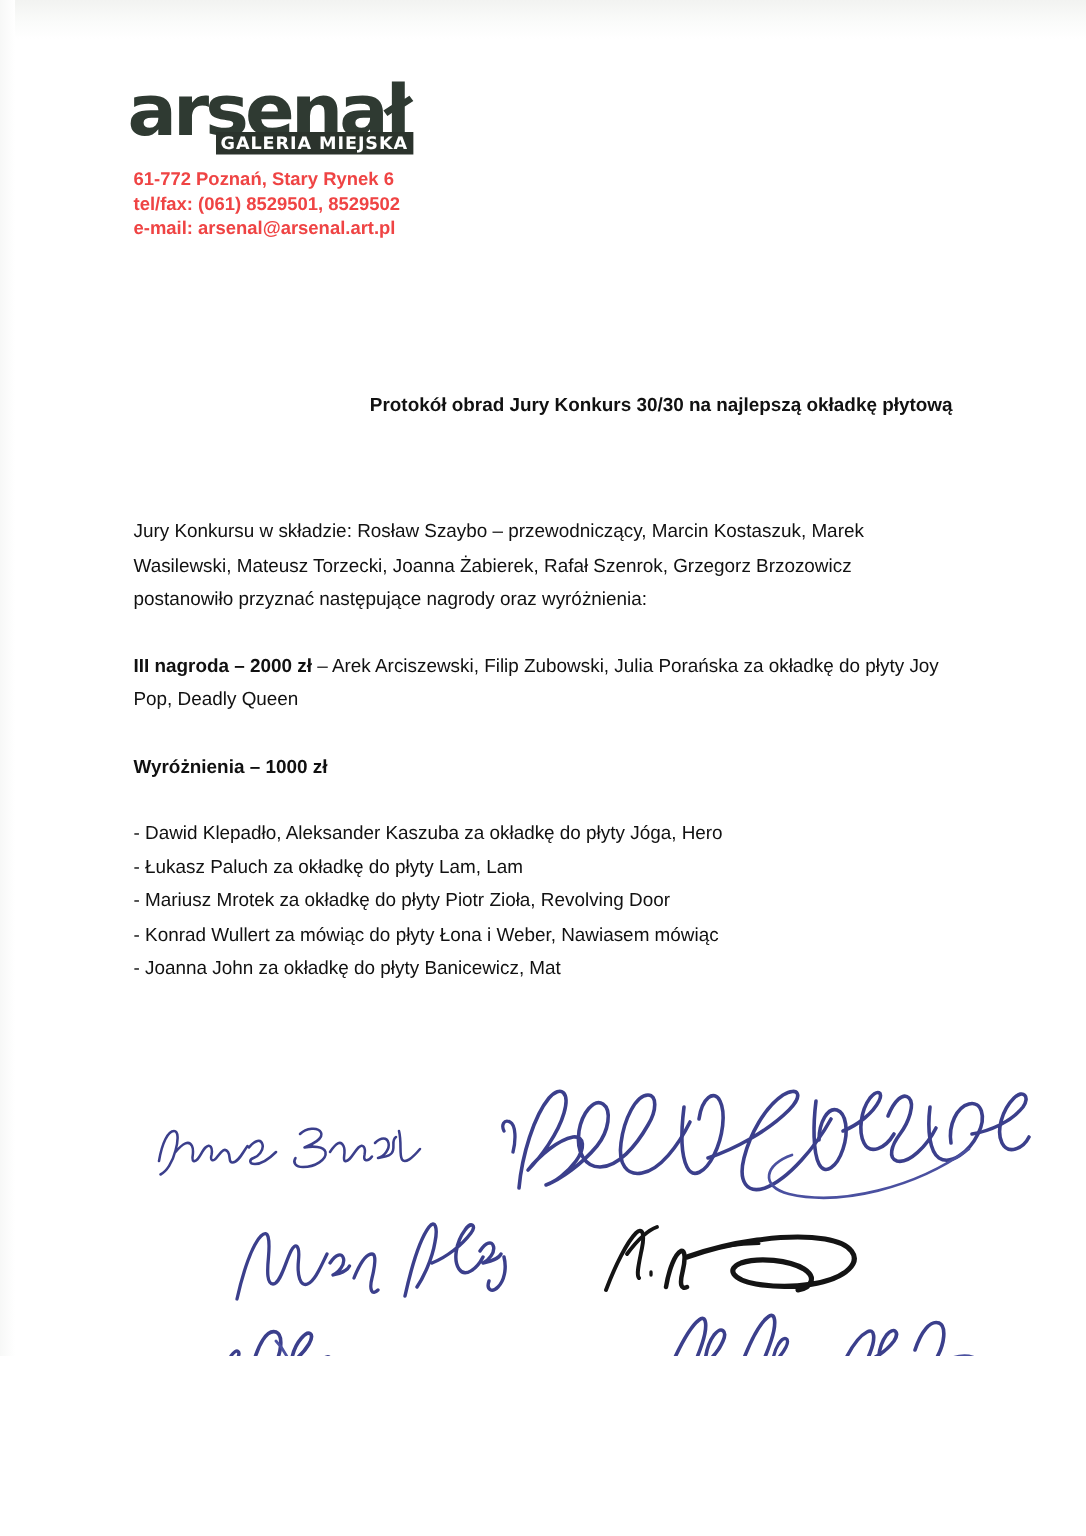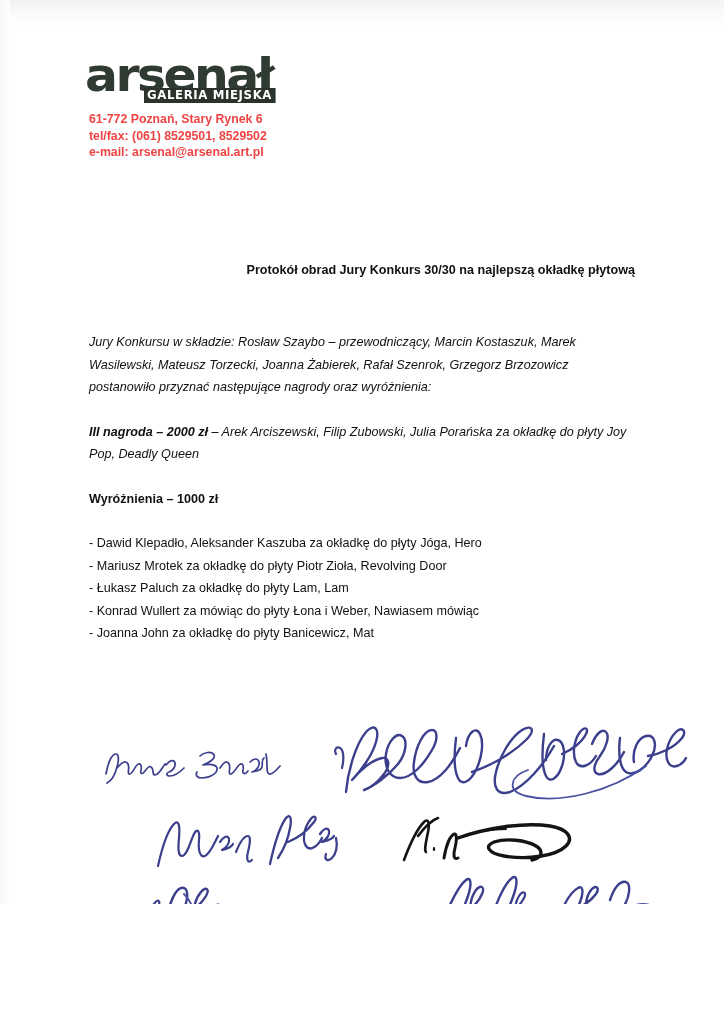--- a/index.html
+++ b/index.html
@@ -98,21 +98,21 @@
   }
   .content {
     position: absolute;
     left: 89px;
     top: 331px;
     width: 548px;
     font-size: 12.6px;
     line-height: 22.5px;
     color: #111111;
   }
-  .para { margin: 0 0 22px 0; font-style: italic; }
+  .para { margin: 12px 0 22px 0; }
   .para b { font-weight: bold; }
   .mentions-heading {
     margin: 0 0 22px 0;
     font-weight: bold;
   }
   .mention-line { margin: 0; }
 
   
   .signatures {
     position: absolute;
@@ -153,22 +153,22 @@
 
     <p class="para">Jury Konkursu w składzie: Rosław Szaybo – przewodniczący, Marcin Kostaszuk, Marek Wasilewski, Mateusz Torzecki, Joanna Żabierek, Rafał Szenrok, Grzegorz Brzozowicz postanowiło przyznać następujące nagrody oraz wyróżnienia:</p>
 
 
 
     <p class="para"><b>III nagroda – 2000 zł</b><span> – Arek Arciszewski, Filip Zubowski, Julia Porańska za okładkę do płyty Joy Pop, Deadly Queen</span></p>
 
     <p class="mentions-heading">Wyróżnienia – 1000 zł</p>
 
     <p class="mention-line">- Dawid Klepadło, Aleksander Kaszuba za okładkę do płyty Jóga, Hero</p>
+    <p class="mention-line">- Łukasz Paluch za okładkę do płyty Lam, Lam</p>
     <p class="mention-line">- Mariusz Mrotek za okładkę do płyty Piotr Zioła, Revolving Door</p>
-    <p class="mention-line">- Łukasz Paluch za okładkę do płyty Lam, Lam</p>
     <p class="mention-line">- Konrad Wullert za mówiąc do płyty Łona i Weber, Nawiasem mówiąc</p>
     <p class="mention-line">- Joanna John za okładkę do płyty Banicewicz, Mat</p>
   </div>
 
   <div class="signatures">
 
     <div class="sig" style="left:100px; top:40px;">
       <svg width="190" height="50" viewBox="0 0 190 50">
         <path class="ink-blue" stroke-width="1.7" d="M6,34 C8,22 12,14 16,14 C19,14 19,20 17,27 C15,35 11,41 7,43
              M17,28 C22,22 26,20 28,24 C30,28 27,33 29,34 C32,35 34,28 37,25 C40,22 42,25 41,30 C40,34 42,35 45,31 C48,27 50,25 52,28 C54,31 52,35 55,35 C59,35 62,28 65,24

